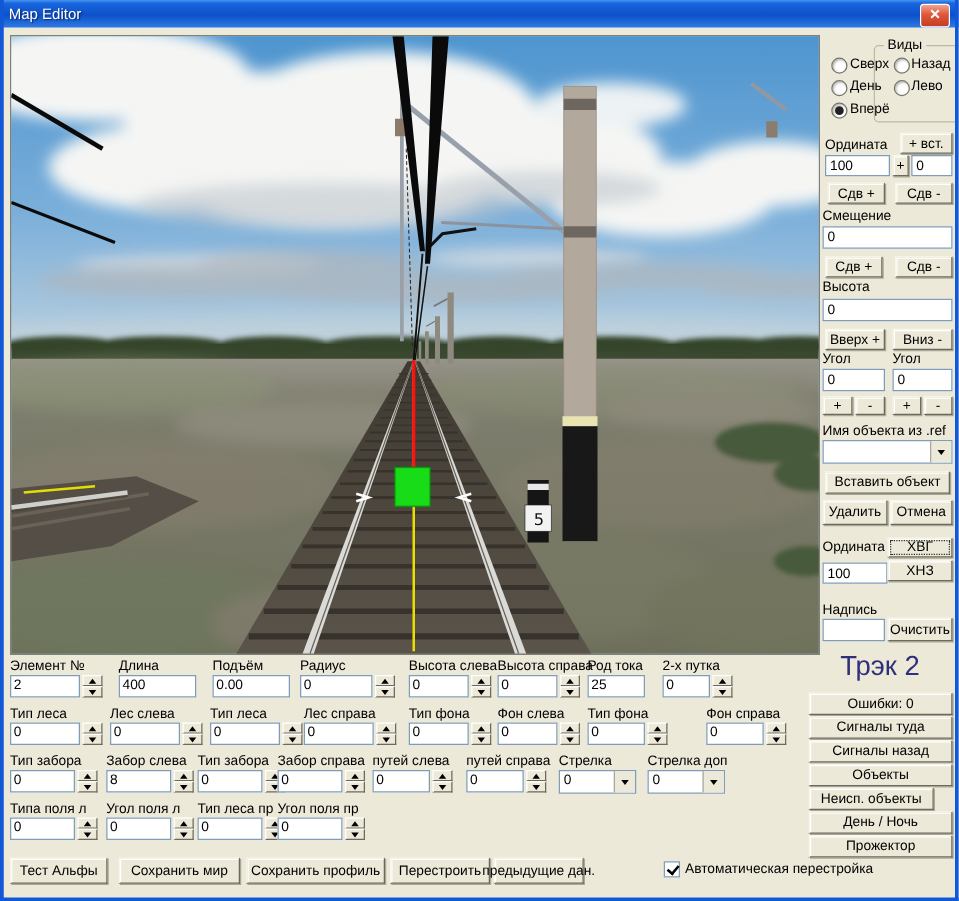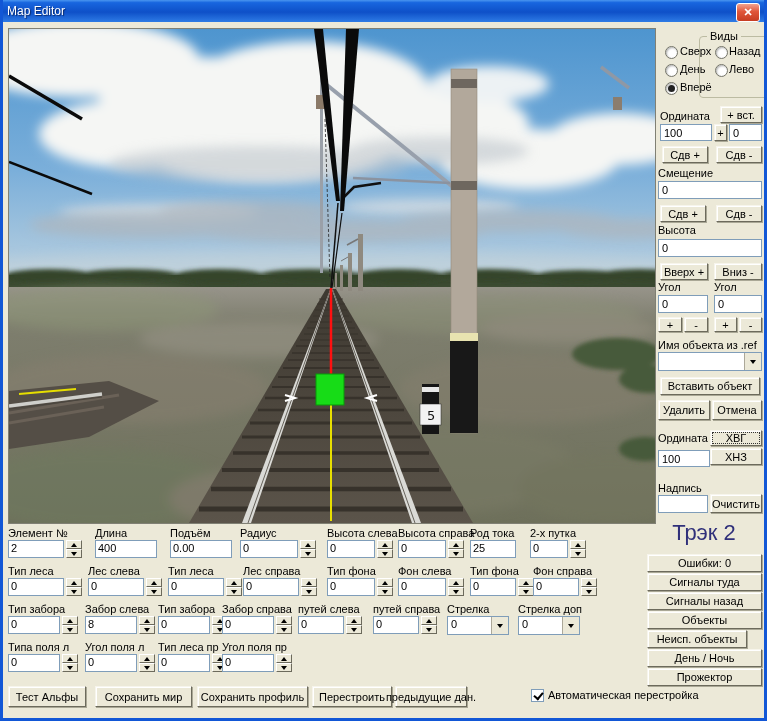--- a/index.html
+++ b/index.html
@@ -437,21 +437,21 @@
     <div class="fe" style="width:46px">0</div>
     <div class="spin" style="left:48px">
       <span class="sb">
         <i class="tu"></i>
       </span>
       <span class="sb">
         <i class="td"></i>
       </span>
     </div>
   </div>
-<div class="cell" style="left:533px;top:565px">
+<div class="cell" style="left:565px;top:565px">
     <div class="fl">Фон справа</div>
     <div class="fe" style="width:46px">0</div>
     <div class="spin" style="left:48px">
       <span class="sb">
         <i class="tu"></i>
       </span>
       <span class="sb">
         <i class="td"></i>
       </span>
     </div>

